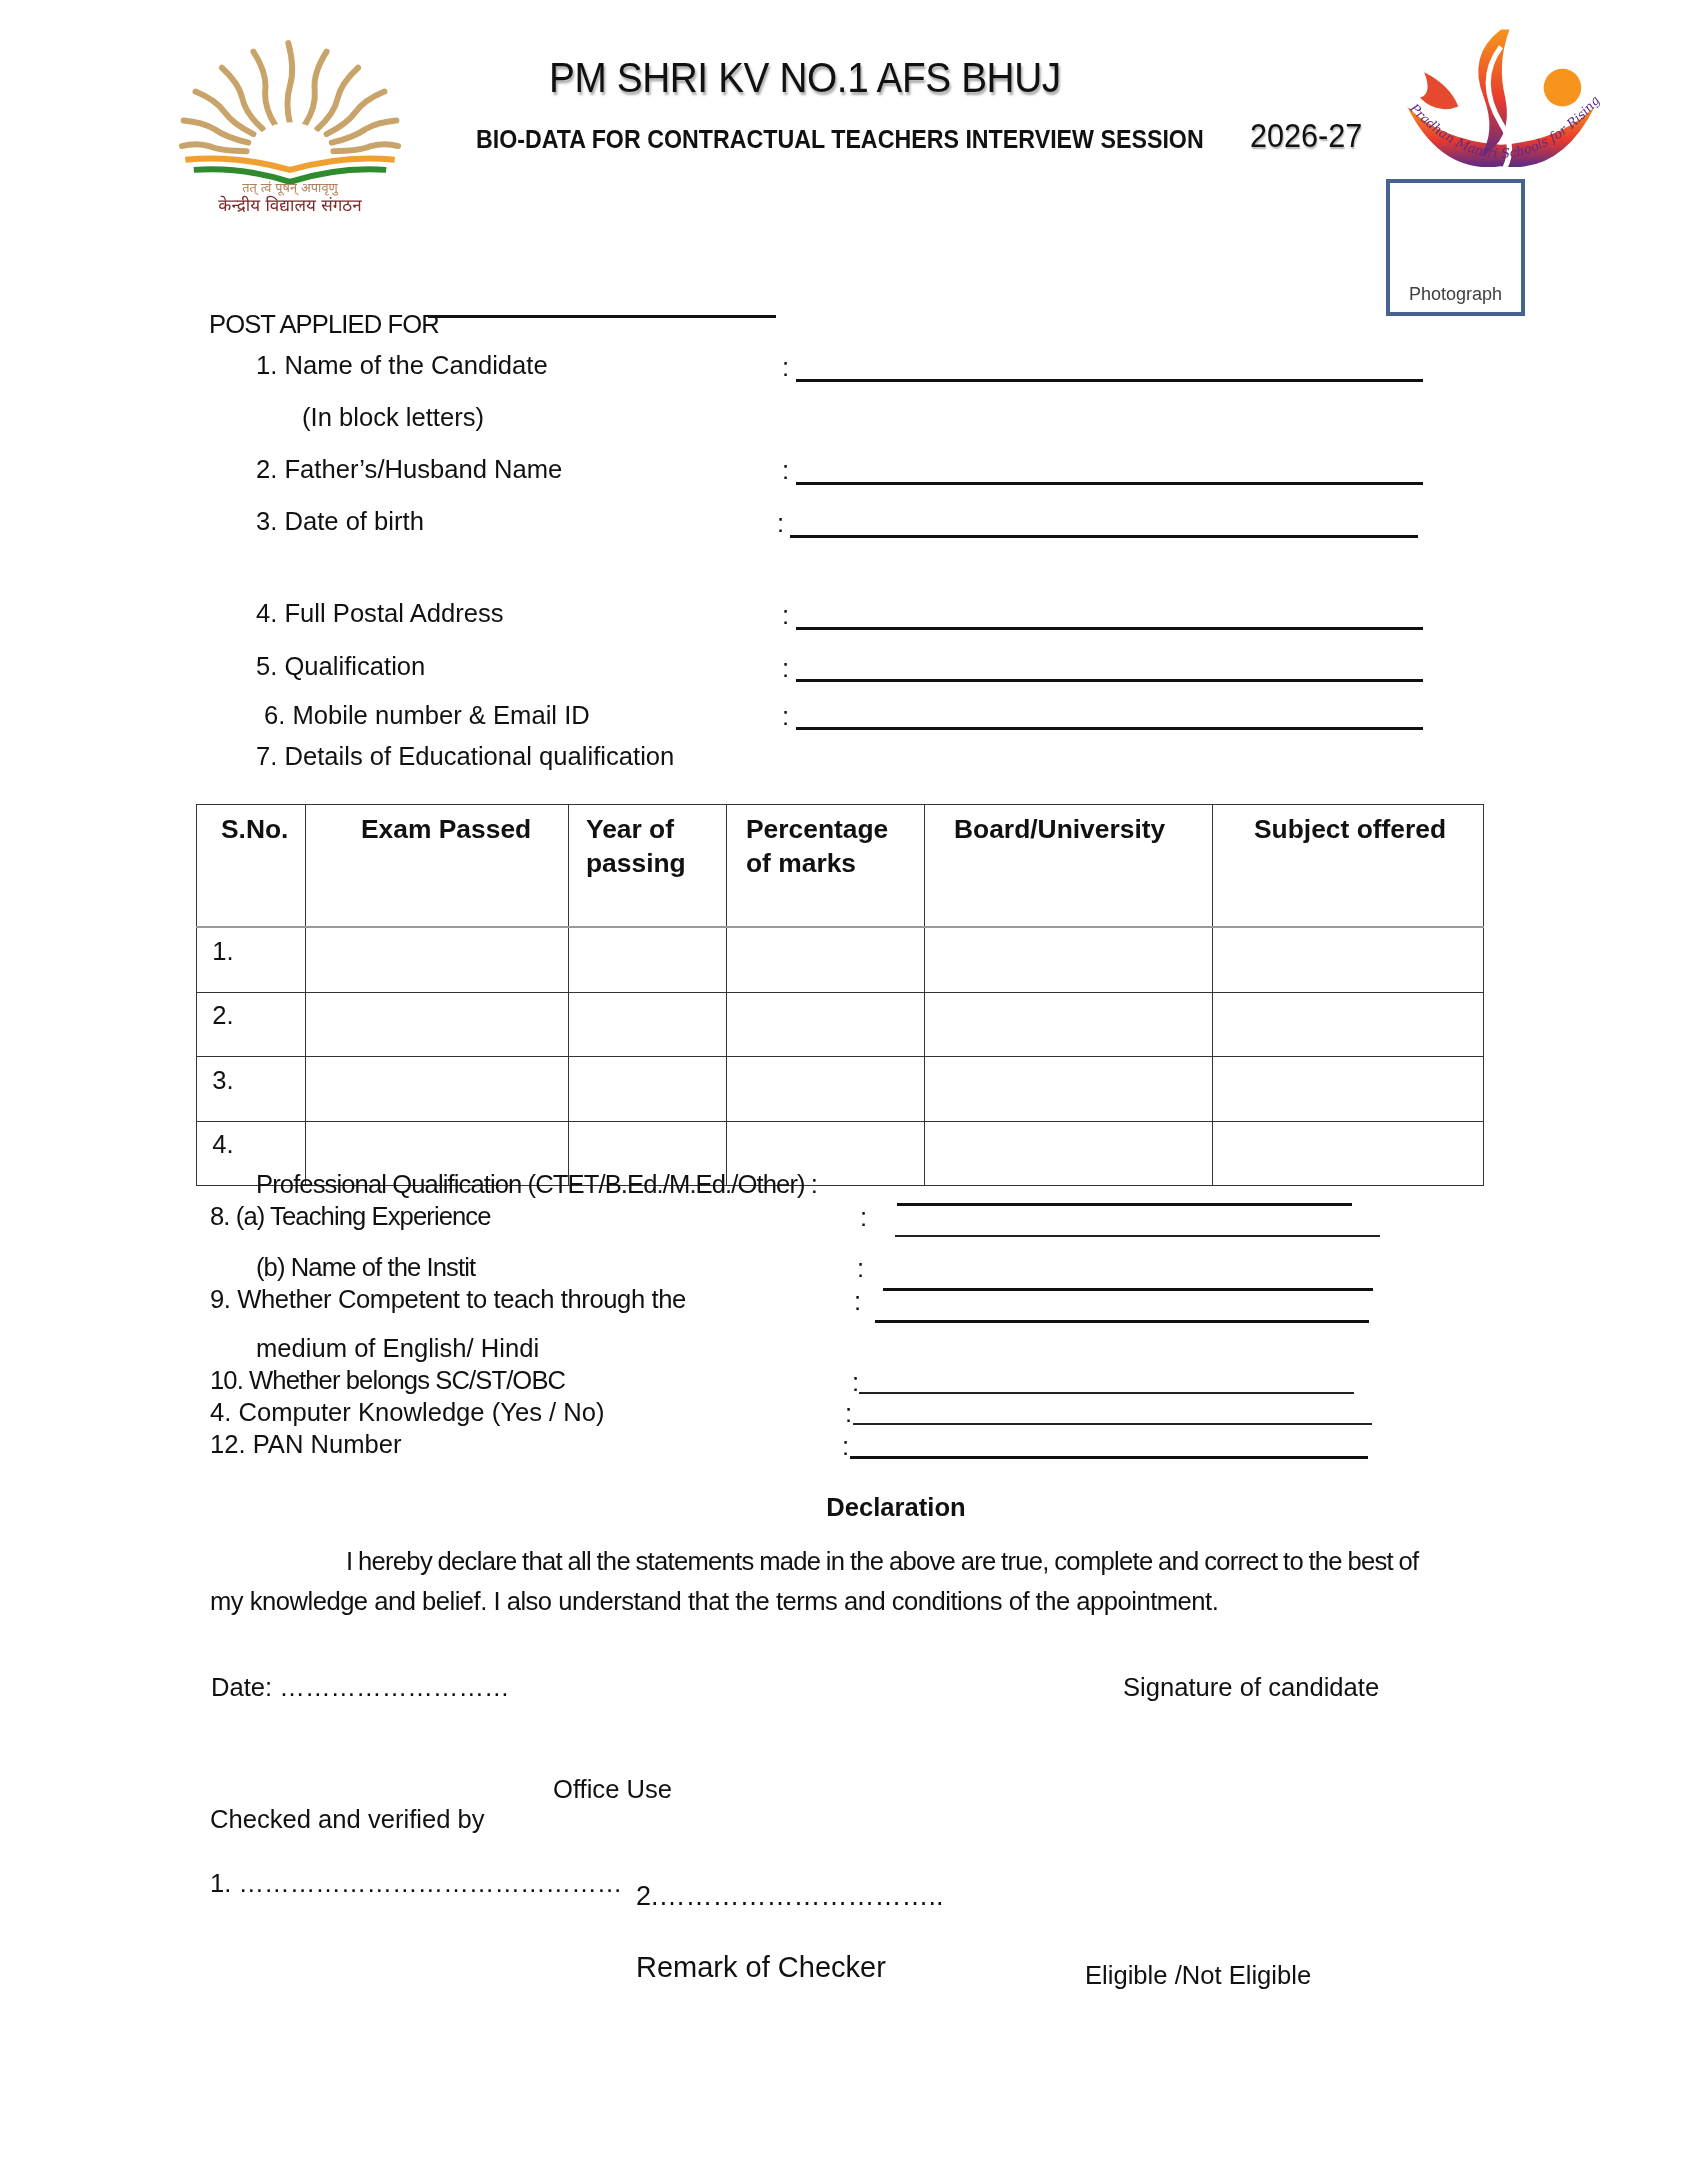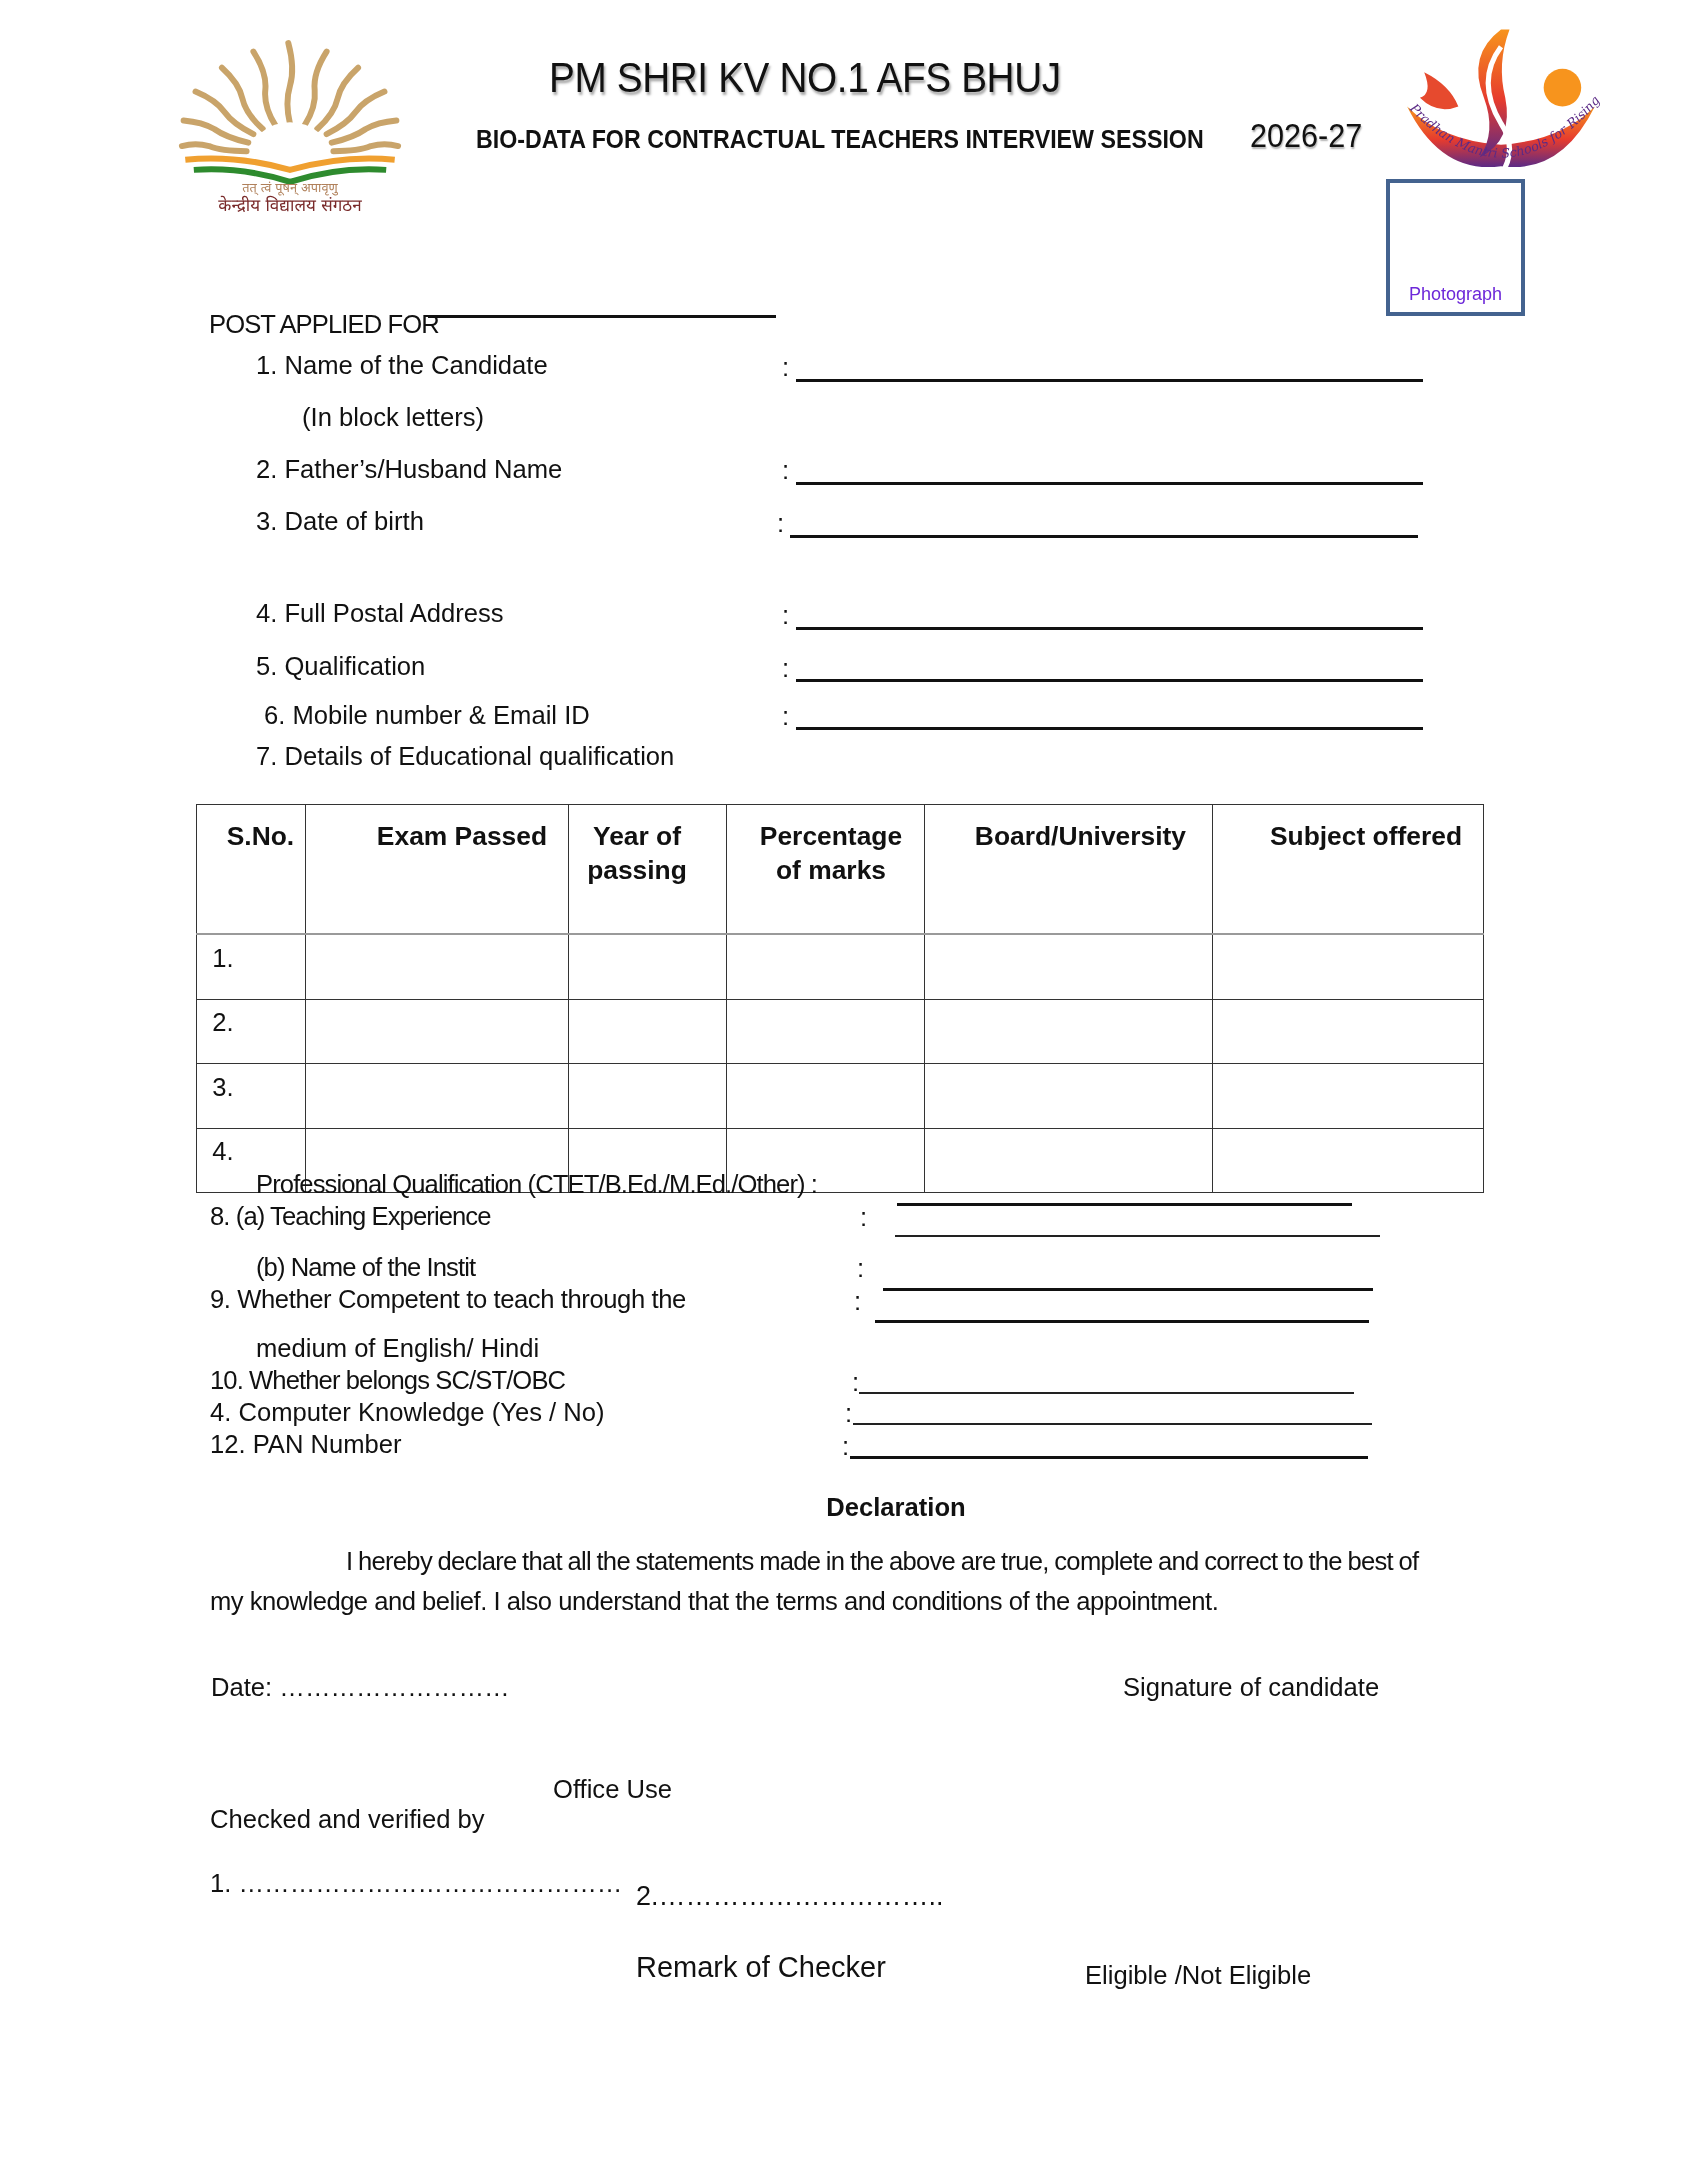--- a/index.html
+++ b/index.html
@@ -12,26 +12,26 @@
   .colon { font-size: 25.6px; line-height: 1; }
 
   
   #kvs-logo { left: 175px; top: 32px; width: 230px; height: 183px; }
   #title { left: 549px; top: 53px; font-size: 43px; letter-spacing: -0.4px;
            text-shadow: 1.7px 2.6px 2.6px rgba(0,0,0,0.35); transform: scaleX(0.9); transform-origin: left top; color:#111; }
   #subtitle { left: 476px; top: 124px; font-size: 26.4px; font-weight: bold; transform: scaleX(0.88); transform-origin: left top; }
   #session { left: 1250px; top: 116px; font-size: 34px; text-shadow: 0.9px 1.7px 1.7px rgba(0,0,0,0.3); transform: scaleX(0.9); transform-origin: left top; }
   #pmshri-logo { left: 1373px; top: 21px; width: 256px; height: 158px; }
   #photo-box { left: 1386px; top: 179px; width: 131px; height: 129px; border: 4.3px solid #44638f; }
-  #photo-label { position: absolute; left: 0; right: 0; bottom: 6.8px; text-align: left; font-size: 18px; color:#6d28d9;margin-left:19px; }
+  #photo-label { position: absolute; left: 0; right: 0; bottom: 6.8px; text-align: center; font-size: 18px; color:#404040; }
 
   
   #edu-table { position: absolute; left: 196px; top: 804px; width: 1288px; border-collapse: collapse; table-layout: fixed; }
   #edu-table th, #edu-table td { border: 1.7px solid #333; vertical-align: top; padding: 0; }
-  #edu-table th { height: 114px; font-size: 26.4px; font-weight: bold; text-align: center; line-height: 34px; padding-top: 14px; }
+  #edu-table th { height: 114px; font-size: 26.4px; font-weight: bold; text-align: left; line-height: 34px; padding-top: 7px; }
   #edu-table tr.hdr th { border-bottom: 2.6px solid #9a9a9a; }
   #edu-table td { height: 55px; font-size: 25.6px; padding-left: 15.3px; padding-top: 8.5px; }
   .th-inner { padding-left: 24px; padding-right: 5.1px; white-space: normal; }
 </style>
 </head>
 <body>
 
 <div id="kvs-logo" class="abs">
   <svg width="230" height="183" viewBox="0 0 270 215">
     <g fill="none" stroke="#c9a46a" stroke-width="7" stroke-linecap="round">

